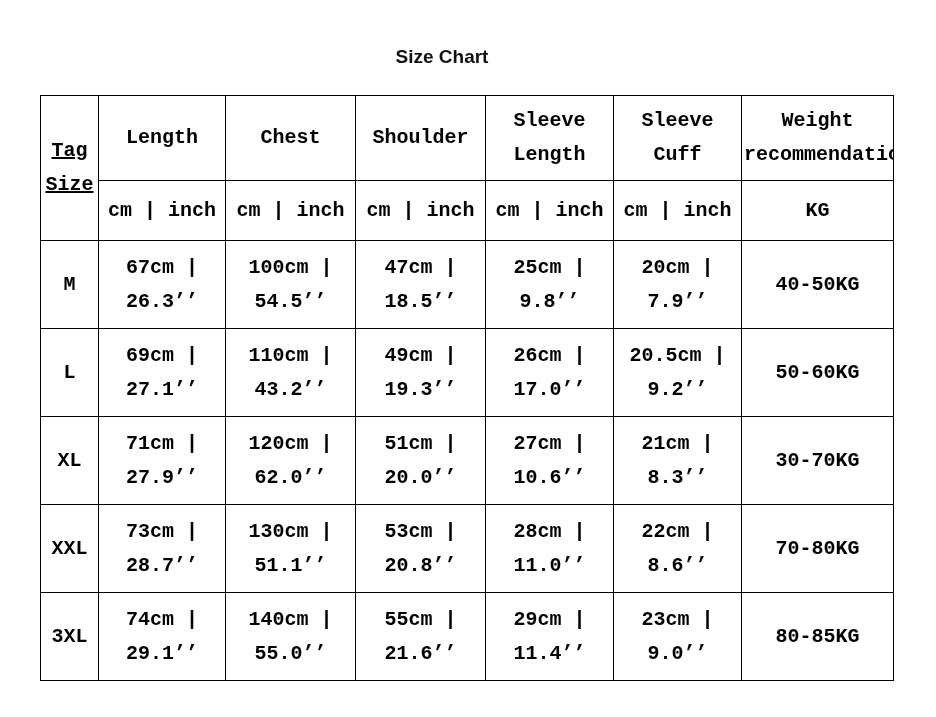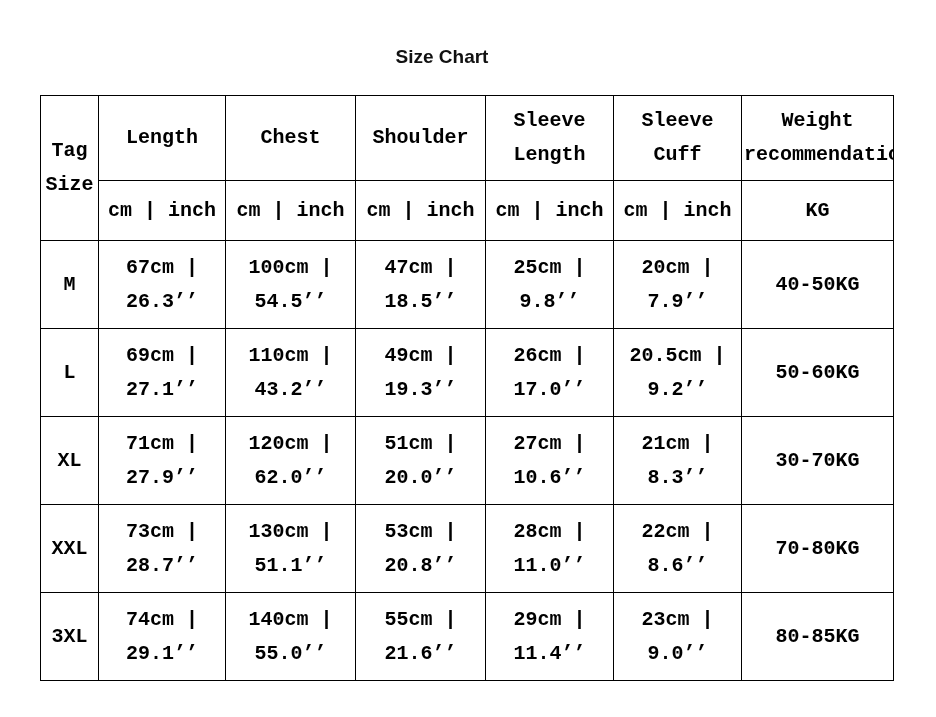--- a/index.html
+++ b/index.html
@@ -39,21 +39,21 @@
     font-size: 20px;
     font-weight: bold;
     color: #000000;
     white-space: pre-line;
     line-height: 34px;
     overflow: hidden;
   }
   tr.head-row-1 td { height: 84px; }
   tr.head-row-2 td { height: 59px; }
   tr.data-row td   { height: 87px; }
-  td.tagsize-cell  { line-height: 30px; }
+  td.tagsize-cell  { line-height: 30px; text-decoration: underline; }
 </style>
 </head>
 <body>
 
 <h1 class="page-title">Size Chart</h1>
 
 <table class="size-table">
   <colgroup>
     <col style="width:58px">
     <col style="width:127px">

